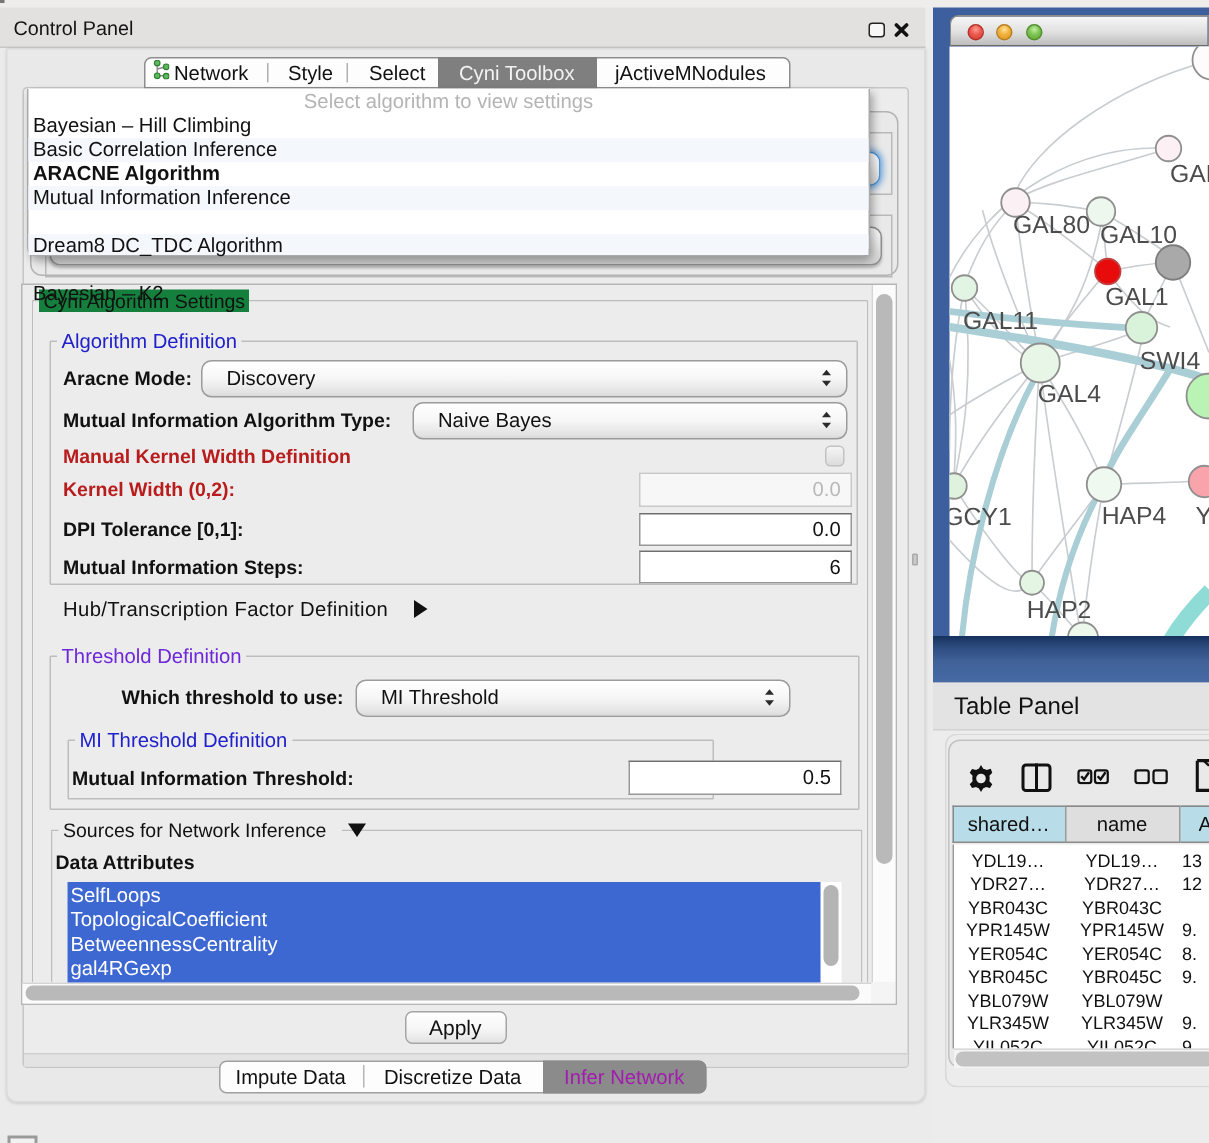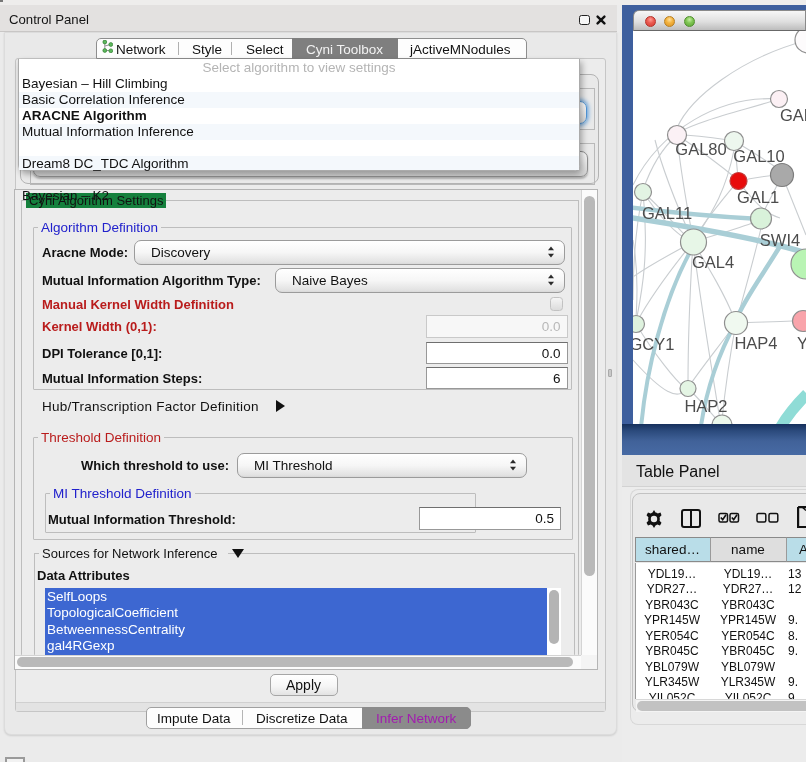--- a/index.html
+++ b/index.html
@@ -86,40 +86,40 @@
     <span class="ct">Naive Bayes</span>
     <svg class="arr" width="8" height="12" viewBox="0 0 8 12">
       <path d="M4 0.5 L7 4.2 L1 4.2 Z" fill="#2a2a2a"></path>
       <path d="M4 11.5 L7 7.8 L1 7.8 Z" fill="#2a2a2a"></path>
     </svg>
   </div>
 
 <div class="lbl b gray" style="left:42px;top:303.5px;">Manual Kernel Width Definition</div>
 <div class="abs" style="left:549.5px;top:297px;width:13.5px;height:13.5px;border:1px solid #c2c2c2;border-radius:3.5px;background:linear-gradient(#f5f5f5,#dcdcdc);"></div>
 
-<div class="lbl b gray" style="left:42px;top:326px;">Kernel Width (0,1):</div>
+<div class="lbl b gray" style="left:42px;top:326px;">Kernel Width (0,2):</div>
 <div class="tf tfd abs" style="left:426px;top:315px;width:141.5px;height:22.5px;">
     <span>0.0</span>
   </div>
 
 <div class="lbl b" style="left:42px;top:352.5px;">DPI Tolerance [0,1]:</div>
 <div class="tf abs" style="left:426px;top:341.5px;width:141.5px;height:22px;">
     <span>0.0</span>
   </div>
 
 <div class="lbl b" style="left:42px;top:377.5px;">Mutual Information Steps:</div>
 <div class="tf abs" style="left:426px;top:366.5px;width:141.5px;height:22px;">
     <span>6</span>
   </div>
 
 <div class="lbl" style="left:42px;top:405.5px;font-size:13.5px;letter-spacing:0.25px;">Hub/Transcription Factor Definition</div>
 <div class="abs" style="left:276px;top:399.5px;width:0;height:0;border-left:9.5px solid #111;border-top:6.5px solid transparent;border-bottom:6.5px solid transparent;"></div>
 
 <div class="grp" style="left:33px;top:437px;width:539.5px;height:102.5px;">
-    <span style="color:#b91c1c;font-size:13.5px;">Threshold Definition</span>
+    <span style="color:#6d28d9;font-size:13.5px;">Threshold Definition</span>
   </div>
 <div class="lbl b" style="left:81px;top:464.5px;">Which threshold to use:</div>
 <div class="combo" style="left:237px;top:452.5px;width:289.5px;height:25.5px;">
     <span class="ct">MI Threshold</span>
     <svg class="arr" width="8" height="12" viewBox="0 0 8 12">
       <path d="M4 0.5 L7 4.2 L1 4.2 Z" fill="#2a2a2a"></path>
       <path d="M4 11.5 L7 7.8 L1 7.8 Z" fill="#2a2a2a"></path>
     </svg>
   </div>
 

